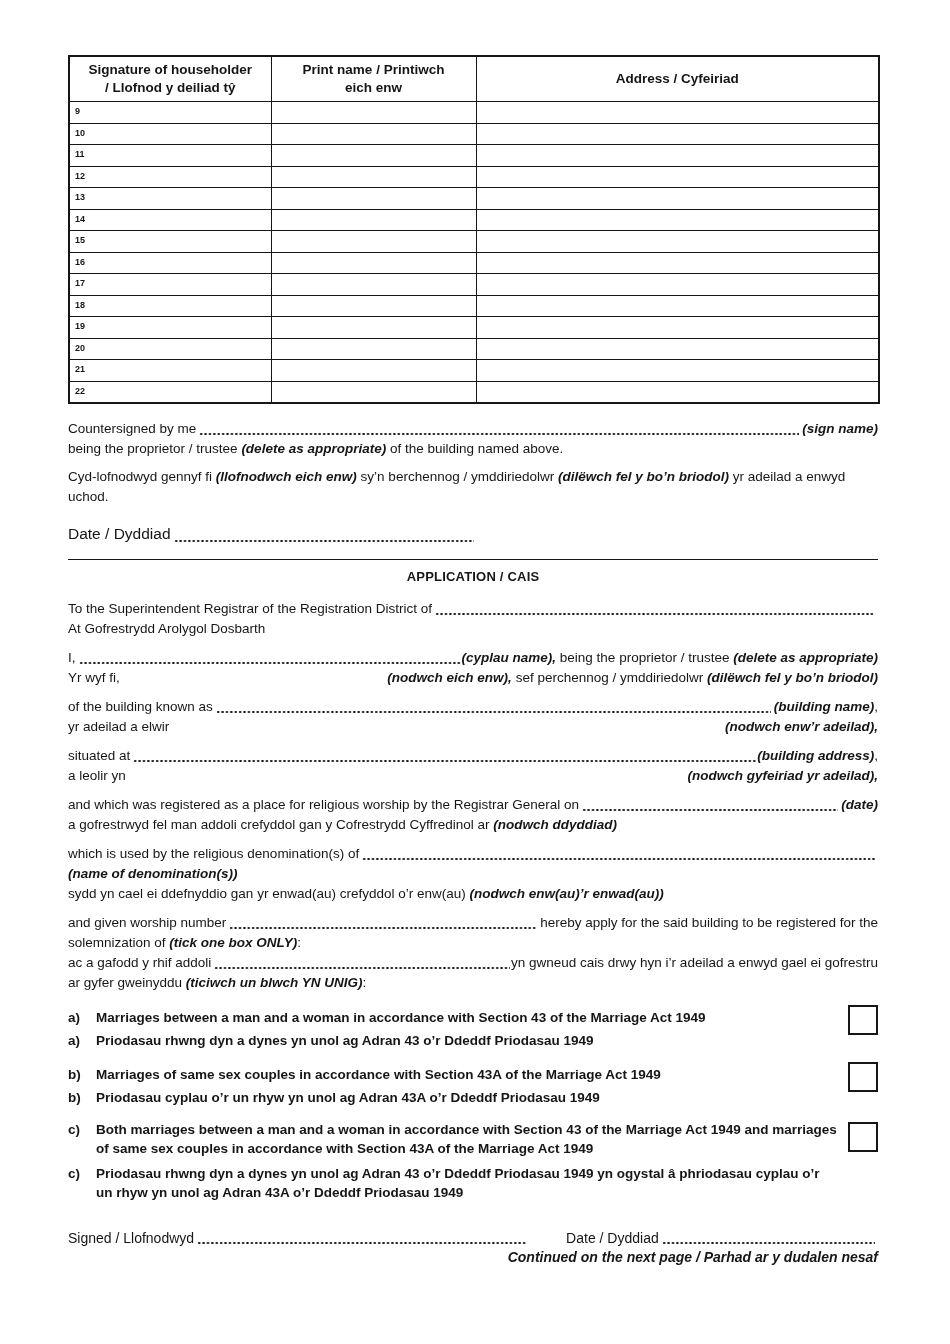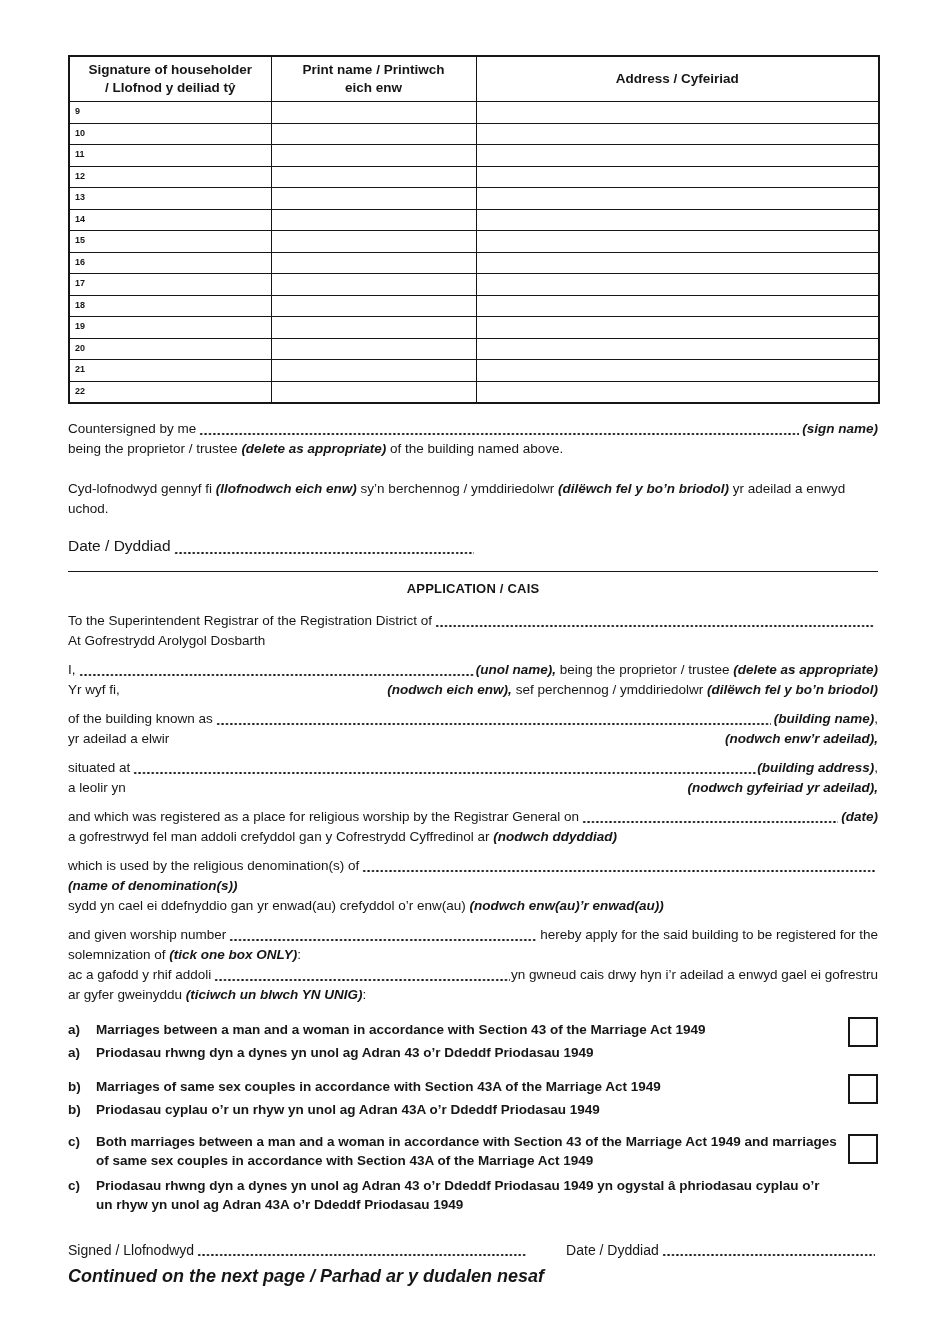--- a/index.html
+++ b/index.html
@@ -36,21 +36,21 @@
   .leader.f330 { flex: 0 0 330px; }
   .leader.nogap-r { margin-right: 1px; }
   .spacer { flex: 1 1 auto; }
   .gap36 { flex: 0 0 36px; }
   .para { line-height: 20px; }
   .bi { font-weight: bold; font-style: italic; }
   .pblock { margin-top: 9px; }
 
   
   .countersign { margin-top: 15px; }
-  .welsh-para { margin-top: 20px; }
+  .welsh-para { margin-top: 8px; }
   .dateline { margin-top: 15px; font-size: 15.5px; line-height: 24px; }
   .dateline .leader { height: 17px; }
   .rule { border-top: 1.5px solid #161616; margin-top: 13px; }
   .heading { font-size: 13px; font-weight: bold; text-align: center; margin: 9px 0 0 0; letter-spacing: 0.2px; }
   .after-heading { margin-top: 15px; }
 
   
   .options { margin-top: 13px; }
   .option { position: relative; }
   .option + .option { margin-top: 11px; }
@@ -61,22 +61,22 @@
   .opt-row.cy2 { margin-top: 5px; }
   .checkbox {
     position: absolute; top: -1px; right: 0;
     width: 30px; height: 30px; border: 2px solid #161616; background: #fff;
   }
   .option.opt-c .checkbox { top: 2px; }
 
   
   .footerline { margin-top: 25px; font-size: 14px; }
   .continued {
-    text-align: left; font-weight: bold; font-style: italic;
-    font-size: 18px; margin-top: 7px; line-height: 18px;
+    text-align: right; font-weight: bold; font-style: italic;
+    font-size: 14px; line-height: 18px;
   }
 </style>
 </head>
 <body>
 
 <div class="page">
 
   <table class="sig-table">
     <colgroup>
         <col class="c1">
@@ -207,21 +207,21 @@
       <div class="leader"></div>
     </div>
     <div class="para">At Gofrestrydd Arolygol Dosbarth</div>
   </div>
 
   <div class="pblock">
     <div class="flexline">
       <span class="seg">I,</span>
       <div class="leader nogap-r"></div>
       <span class="seg">
-        <span class="bi">(unol name),</span>
+        <span class="bi">(cyplau name),</span>
         <span>being the proprietor / trustee</span>
         <span class="bi">(delete as appropriate)</span>
       </span>
     </div>
     <div class="flexline">
       <span class="seg">Yr wyf fi,</span>
       <div class="spacer"></div>
       <span class="seg">
         <span class="bi">(nodwch eich enw),</span>
         <span>sef perchennog / ymddiriedolwr</span>

